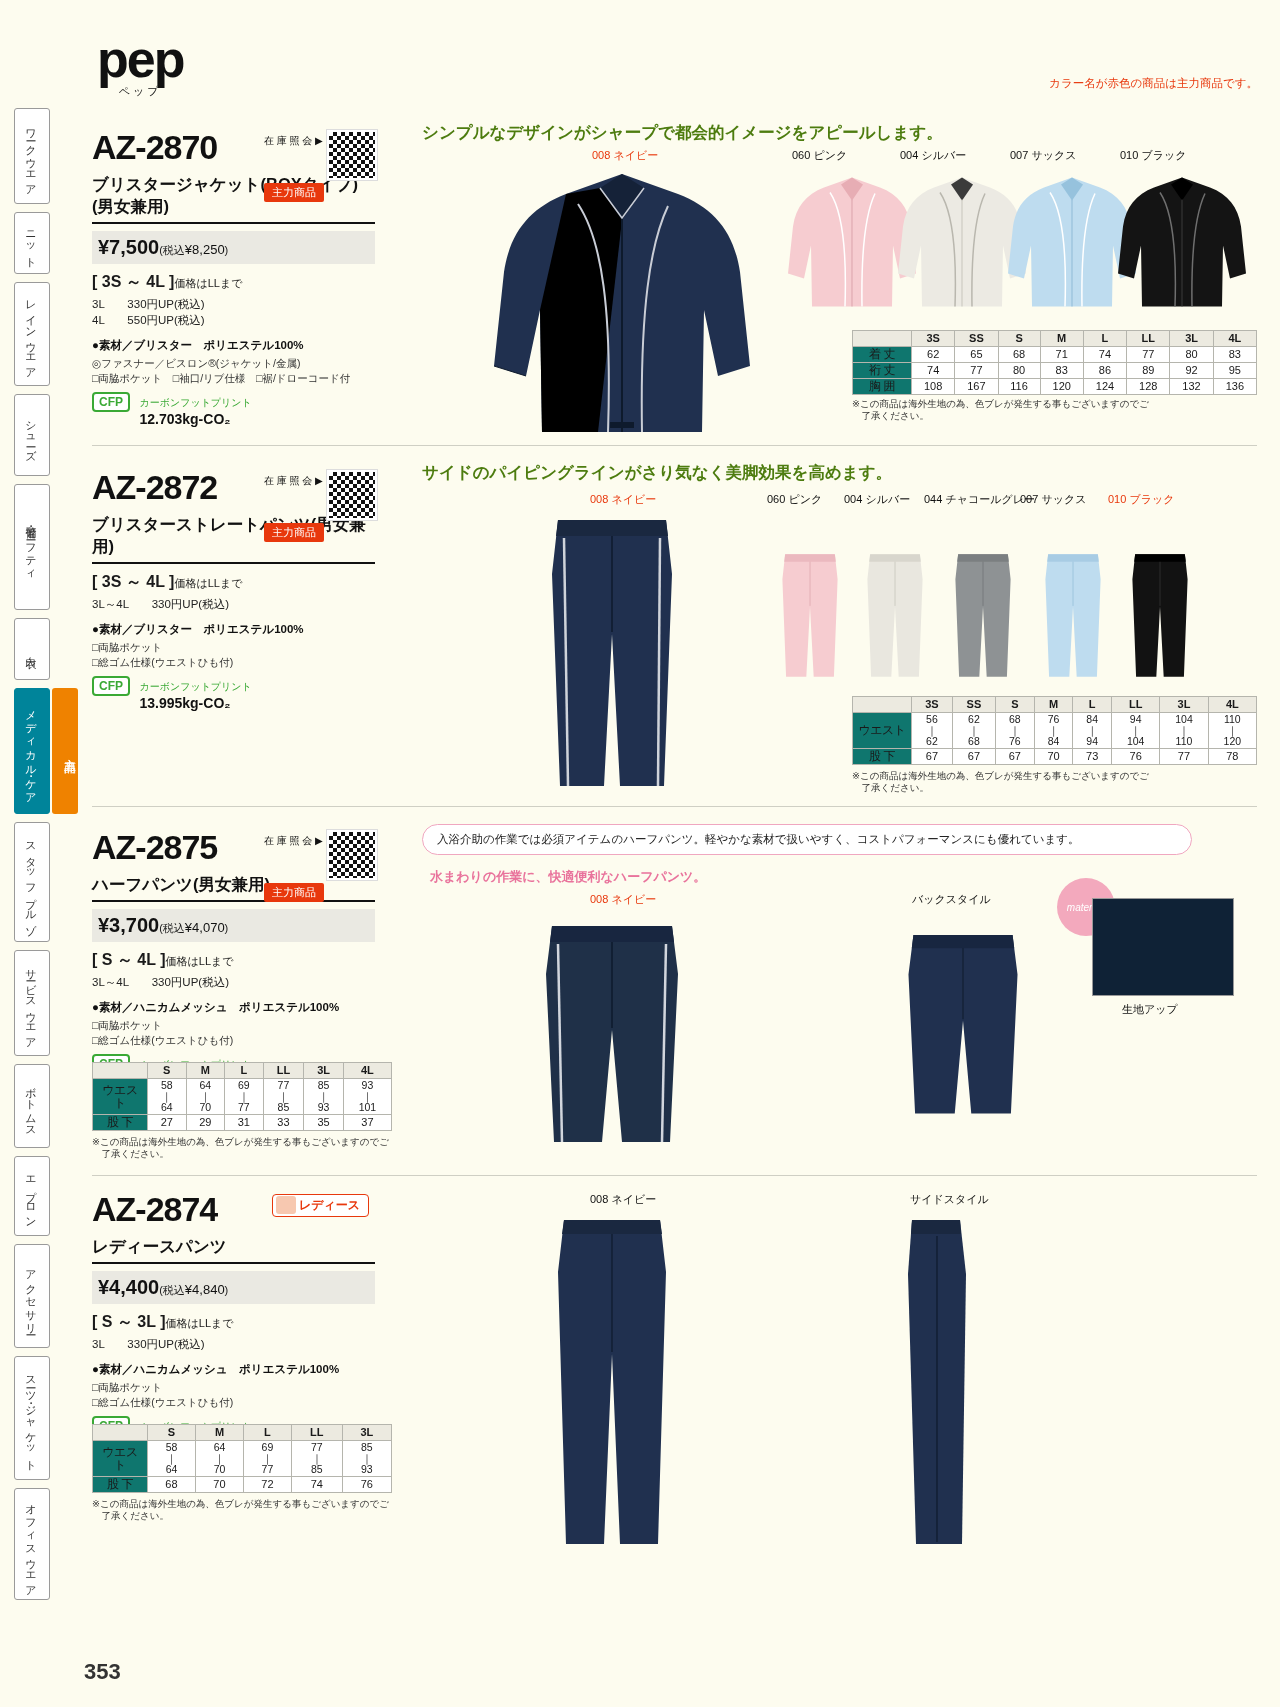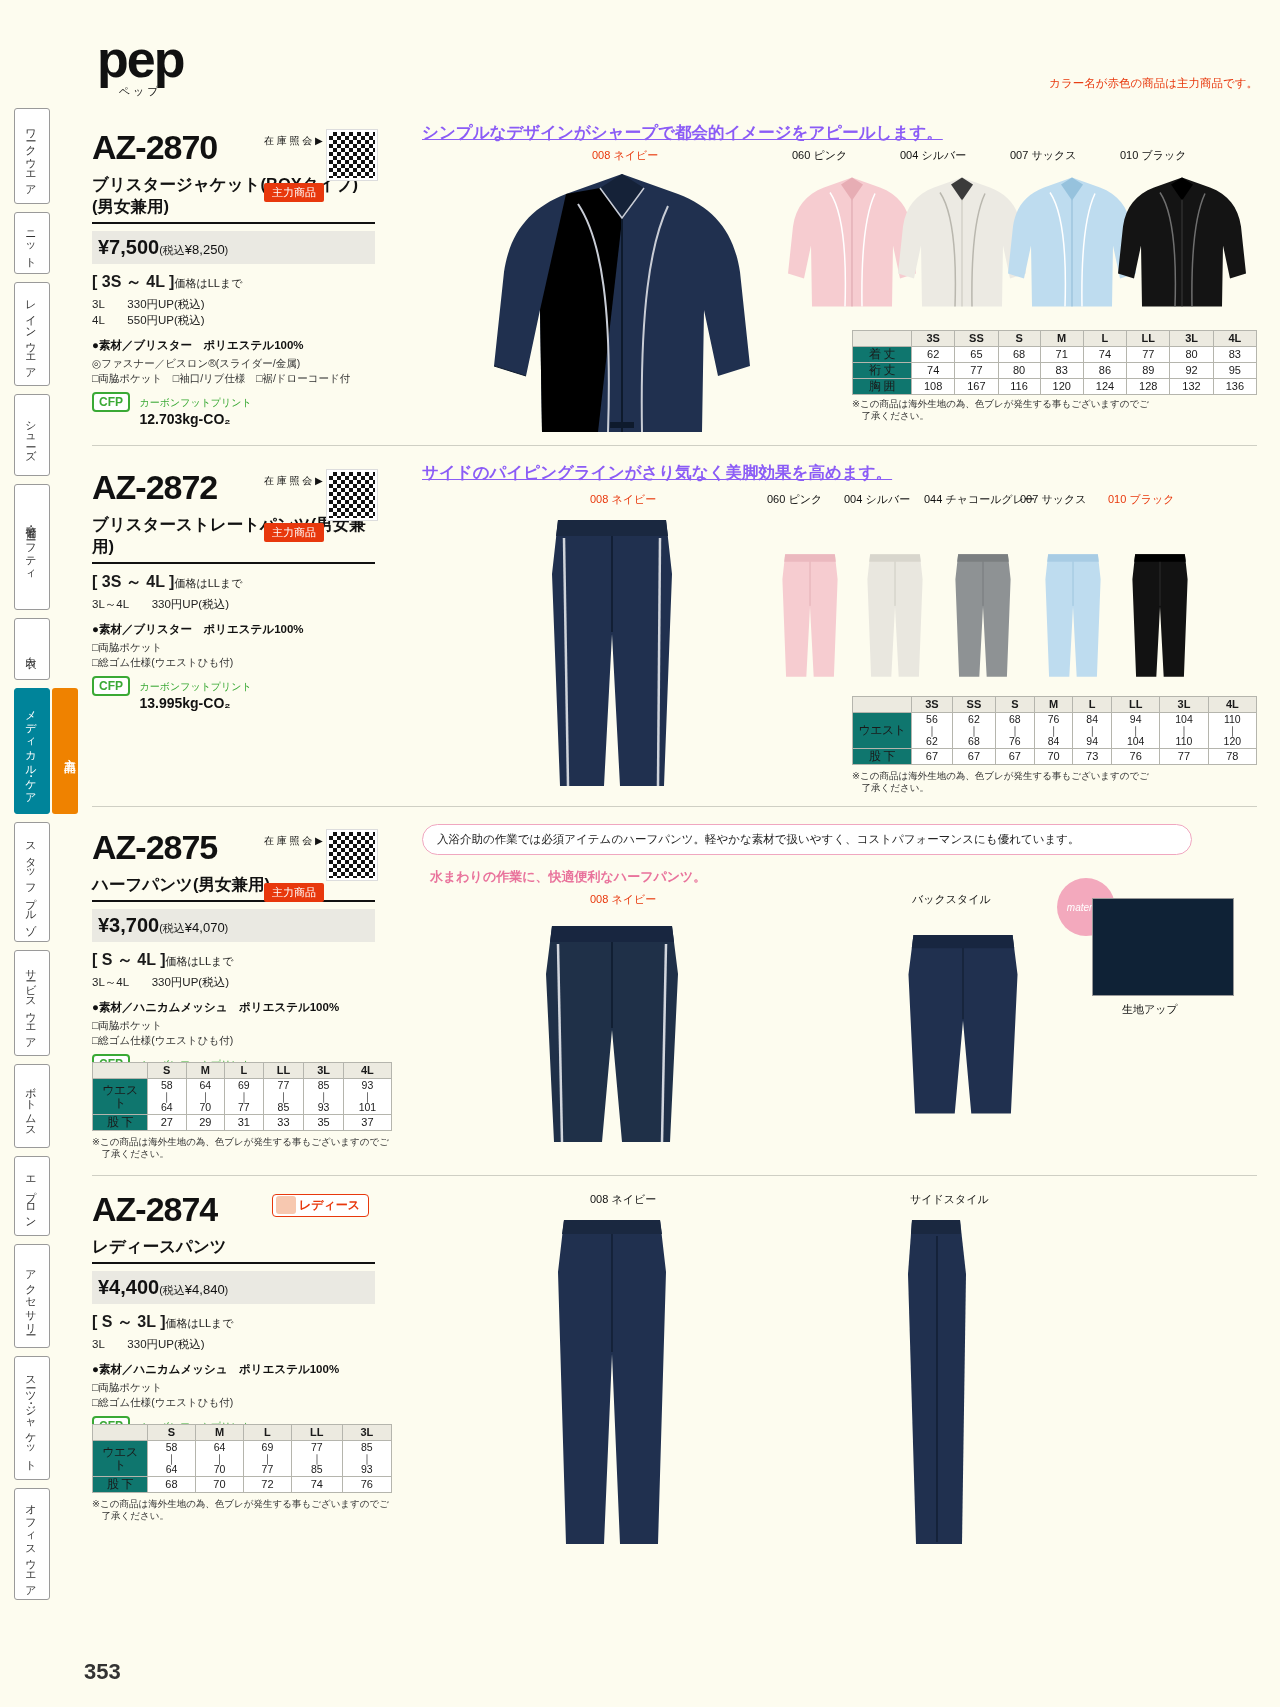--- a/index.html
+++ b/index.html
@@ -57,21 +57,21 @@
   .upcharge{font-size:11.5px;margin-top:3px;line-height:16px;color:#222;}
   .material{margin-top:10px;font-size:11.5px;font-weight:bold;color:#111;}
   .spec{font-size:10.5px;color:#333;line-height:15px;margin-top:3px;}
   .cfp{margin-top:6px;position:relative;height:30px;}
   .cfp-badge{display:inline-block;background:#fff;border:2px solid #3aa935;color:#3aa935;
     font-size:12px;font-weight:bold;border-radius:4px;padding:2px 5px;line-height:12px;vertical-align:top;}
   .cfp-txt{display:inline-block;margin-left:5px;}
   .cfp-lab{font-size:10px;color:#3aa935;line-height:11px;margin-top:48px;}
   .cfp-val{font-size:14px;font-weight:bold;color:#111;line-height:15px;}
   
-  .headline{position:absolute;font-size:16.5px;font-weight:bold;color:#8b5cf6;text-decoration:underline;}
+  .headline{position:absolute;font-size:16.5px;font-weight:bold;color:#4d7c0f;}
   .bubble{position:absolute;border:1px solid #f0a7c0;border-radius:18px;background:#fff;
     font-size:11.5px;color:#222;padding:7px 14px;}
   .subline{position:absolute;font-size:13px;font-weight:bold;color:#e9739c;}
   
   .clabel{position:absolute;font-size:11px;color:#111;white-space:nowrap;}
   .clabel.red{color:#e8380d;}
   
   .sztable{position:absolute;border-collapse:collapse;font-size:11px;background:#fff;}
   .sztable th,.sztable td{border:1px solid #b5b5ad;padding:1px 4px;text-align:center;line-height:13px;}
   .sztable th{background:#eceae0;font-weight:bold;}
@@ -133,21 +133,21 @@
       </div>
       <div class="sizes">
         <b>[ 3S ～ 4L ]</b><span class="small">価格はLLまで</span>
       </div>
       <div class="upcharge">
         <div>3L　　330円UP(税込)</div>
         <div>4L　　550円UP(税込)</div>
       </div>
       <div class="material">●素材／ブリスター　ポリエステル100%</div>
       <div class="spec">
-        <div>◎ファスナー／ビスロン®(スライダー/金属)</div>
+        <div>◎ファスナー／ビスロン®(ジャケット/金属)</div>
         <div>□両脇ポケット　□袖口/リブ仕様　□裾/ドローコード付</div>
       </div>
       <div class="cfp">
         <span class="cfp-badge">CFP</span>
         <span class="cfp-txt">
           <span class="cfp-lab">カーボンフットプリント</span><br>
           <span class="cfp-val">12.703kg-CO₂</span>
         </span>
       </div>
     </div>

